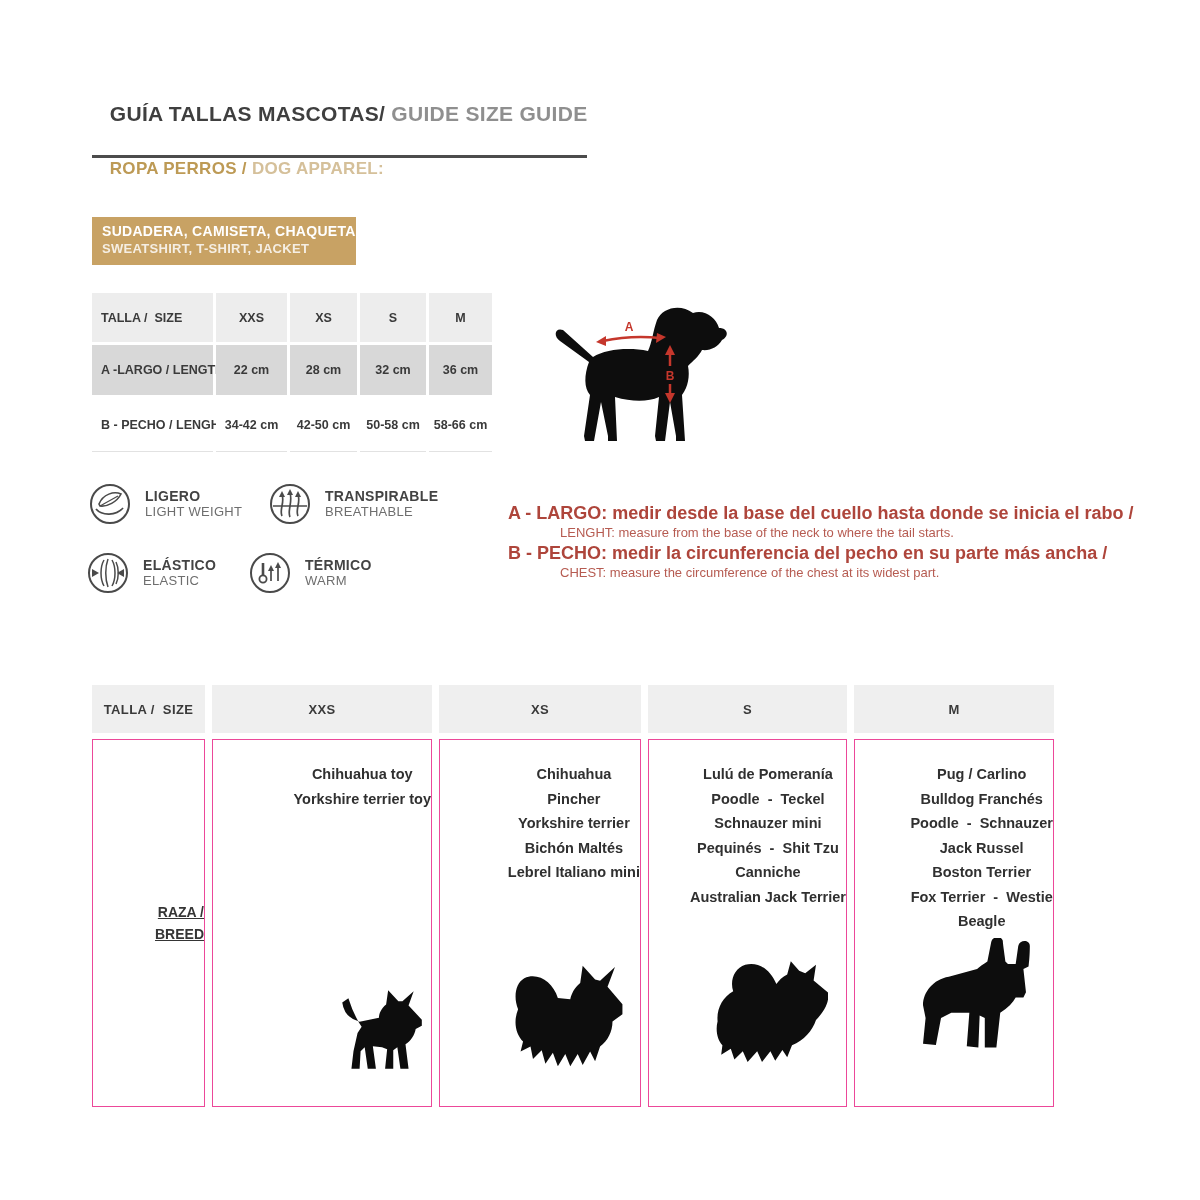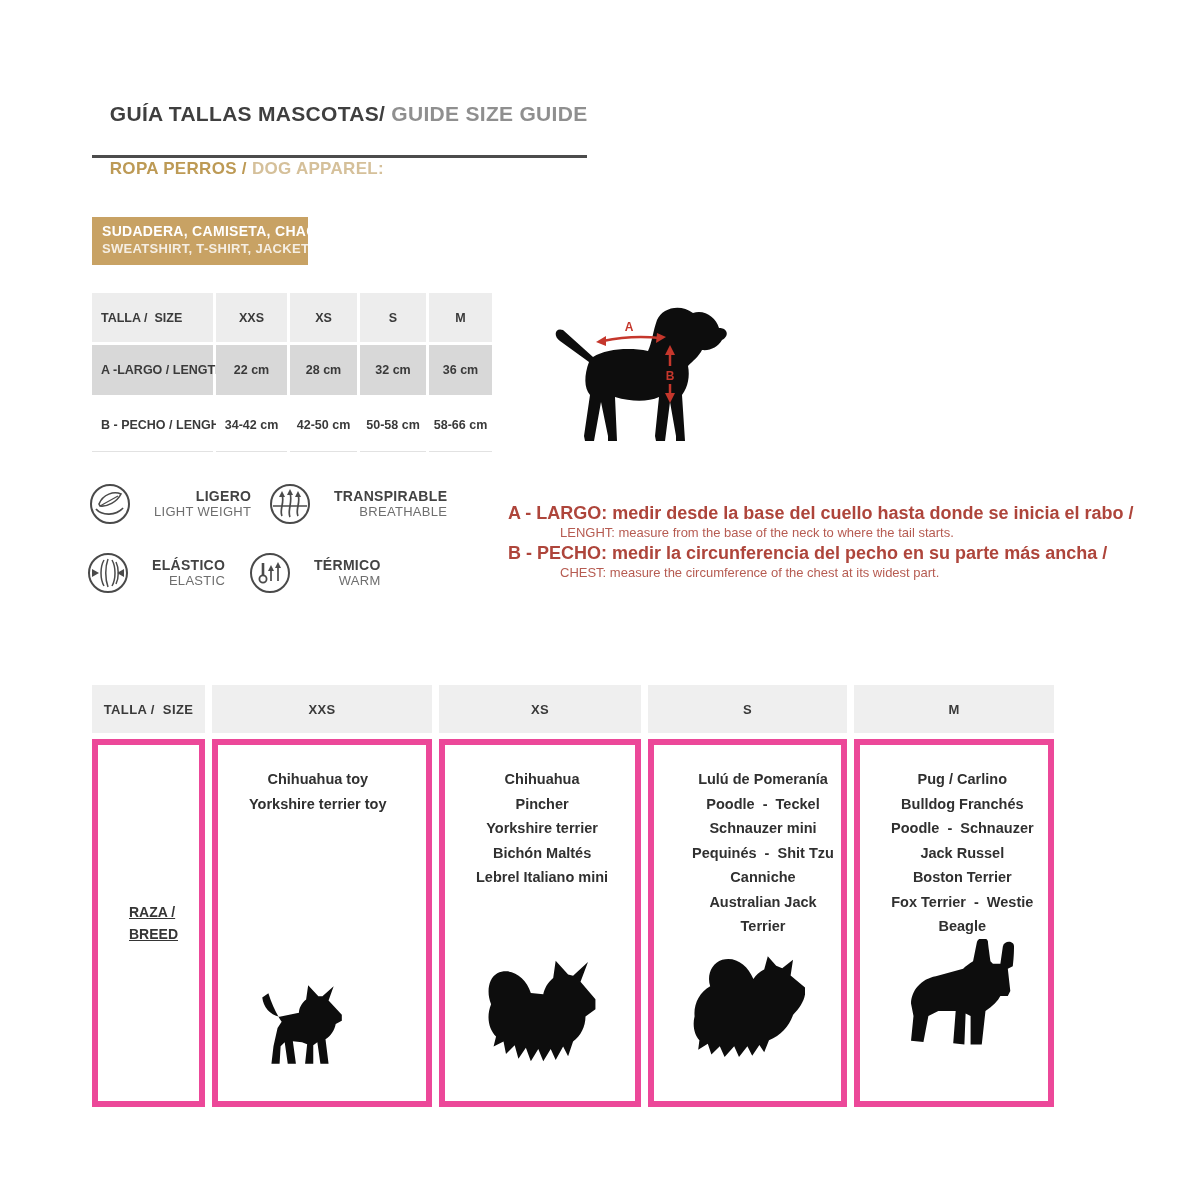--- a/index.html
+++ b/index.html
@@ -9,52 +9,52 @@
   
   .title-wrap{position:absolute;left:92px;top:84px;padding-bottom:11px;border-bottom:3px solid #4c4c4c;white-space:pre;}
   .title-es{font-size:21px;font-weight:bold;color:#3f3f3f;letter-spacing:.3px;}
   .title-en{font-size:21px;font-weight:bold;color:#8f8f8f;letter-spacing:.3px;}
 
   .subtitle-wrap{position:absolute;left:92px;top:141px;white-space:pre;}
   .subtitle-es{font-size:17px;font-weight:bold;color:#bd9a55;letter-spacing:.3px;}
   .subtitle-en{font-size:17px;font-weight:bold;color:#d5c09a;letter-spacing:.3px;}
 
   
-  .banner{position:absolute;left:92px;top:217px;width:216px;height:48px;background:#c8a264;box-sizing:border-box;padding:6px 10px 0 10px;}
+  .banner{position:absolute;left:92px;top:217px;width:264px;height:48px;background:#c8a264;box-sizing:border-box;padding:6px 10px 0 10px;}
   .banner-line1{font-size:14px;font-weight:bold;color:#ffffff;letter-spacing:.3px;white-space:pre;}
   .banner-line2{font-size:13px;font-weight:bold;color:rgba(255,255,255,.82);letter-spacing:.3px;margin-top:2px;white-space:pre;}
 
   
   .size-table{position:absolute;left:92px;top:293px;display:grid;grid-template-columns:121px 71px 67px 66px 63px;grid-template-rows:49px 50px 54px;gap:3px;}
   .size-table .cell{display:flex;align-items:center;justify-content:center;font-size:12.5px;font-weight:bold;color:#3a3a3a;white-space:pre;}
   .size-table .lab{justify-content:flex-start;padding-left:9px;}
   .size-table .hdr{background:#ededed;}
   .size-table .rowa{background:#d8d8d8;}
   .size-table .rowb{background:#ffffff;border-bottom:1px solid #e2e2e2;}
 
   
   .measure-dog{position:absolute;left:550px;top:300px;}
 
   
-  .feature{position:absolute;display:flex;align-items:center;gap:22px;text-align:right;}
+  .feature{position:absolute;display:flex;align-items:center;gap:13px;}
   .f1{left:88px;top:482px;} .f2{left:268px;top:482px;} .f3{left:86px;top:551px;} .f4{left:248px;top:551px;}
   .feature .txt{display:flex;flex-direction:column;line-height:16px;}
   .feature .nm{font-size:14px;font-weight:bold;color:#434343;letter-spacing:.3px;}
   .feature .sub{font-size:13px;color:#6e6e6e;letter-spacing:.3px;}
   .feature svg{display:block;}
 
   
   .notes{position:absolute;left:508px;top:503px;width:480px;}
   .note-bold{font-size:18px;font-weight:bold;color:#ae453b;line-height:20px;white-space:nowrap;}
   .note-normal{font-size:13px;color:#b65b51;line-height:20px;padding-left:52px;white-space:nowrap;}
 
   
   .breed-table{position:absolute;left:92px;top:685px;display:grid;grid-template-columns:113px 220px 202px 199px 200px;column-gap:7px;row-gap:6px;grid-template-rows:48px 368px;}
   .bth{background:#efefef;display:flex;align-items:center;justify-content:center;font-size:13px;font-weight:bold;color:#3a3a3a;letter-spacing:.4px;white-space:pre;}
-  .bcell{background:#ffffff;border:6px solid #ec4899;box-sizing:border-box;display:flex;flex-direction:column;align-items:flex-start;padding-left:31px;}
+  .bcell{background:#ffffff;border:1px solid #ec4899;box-sizing:border-box;display:flex;flex-direction:column;align-items:flex-end;}
   .bcell .breeds{padding-top:22px;text-align:center;}
   .breed-line{font-size:14.5px;font-weight:bold;color:#303030;line-height:24.5px;white-space:pre-wrap;}
   .raza-cell{justify-content:center;}
   .raza-line{font-size:14px;font-weight:bold;color:#353535;line-height:22px;text-align:center;white-space:pre;text-decoration:underline;}
   .dog{margin-top:auto;margin-bottom:26px;}
 </style>
 </head>
 <body>
 
 <div id="canvas">

